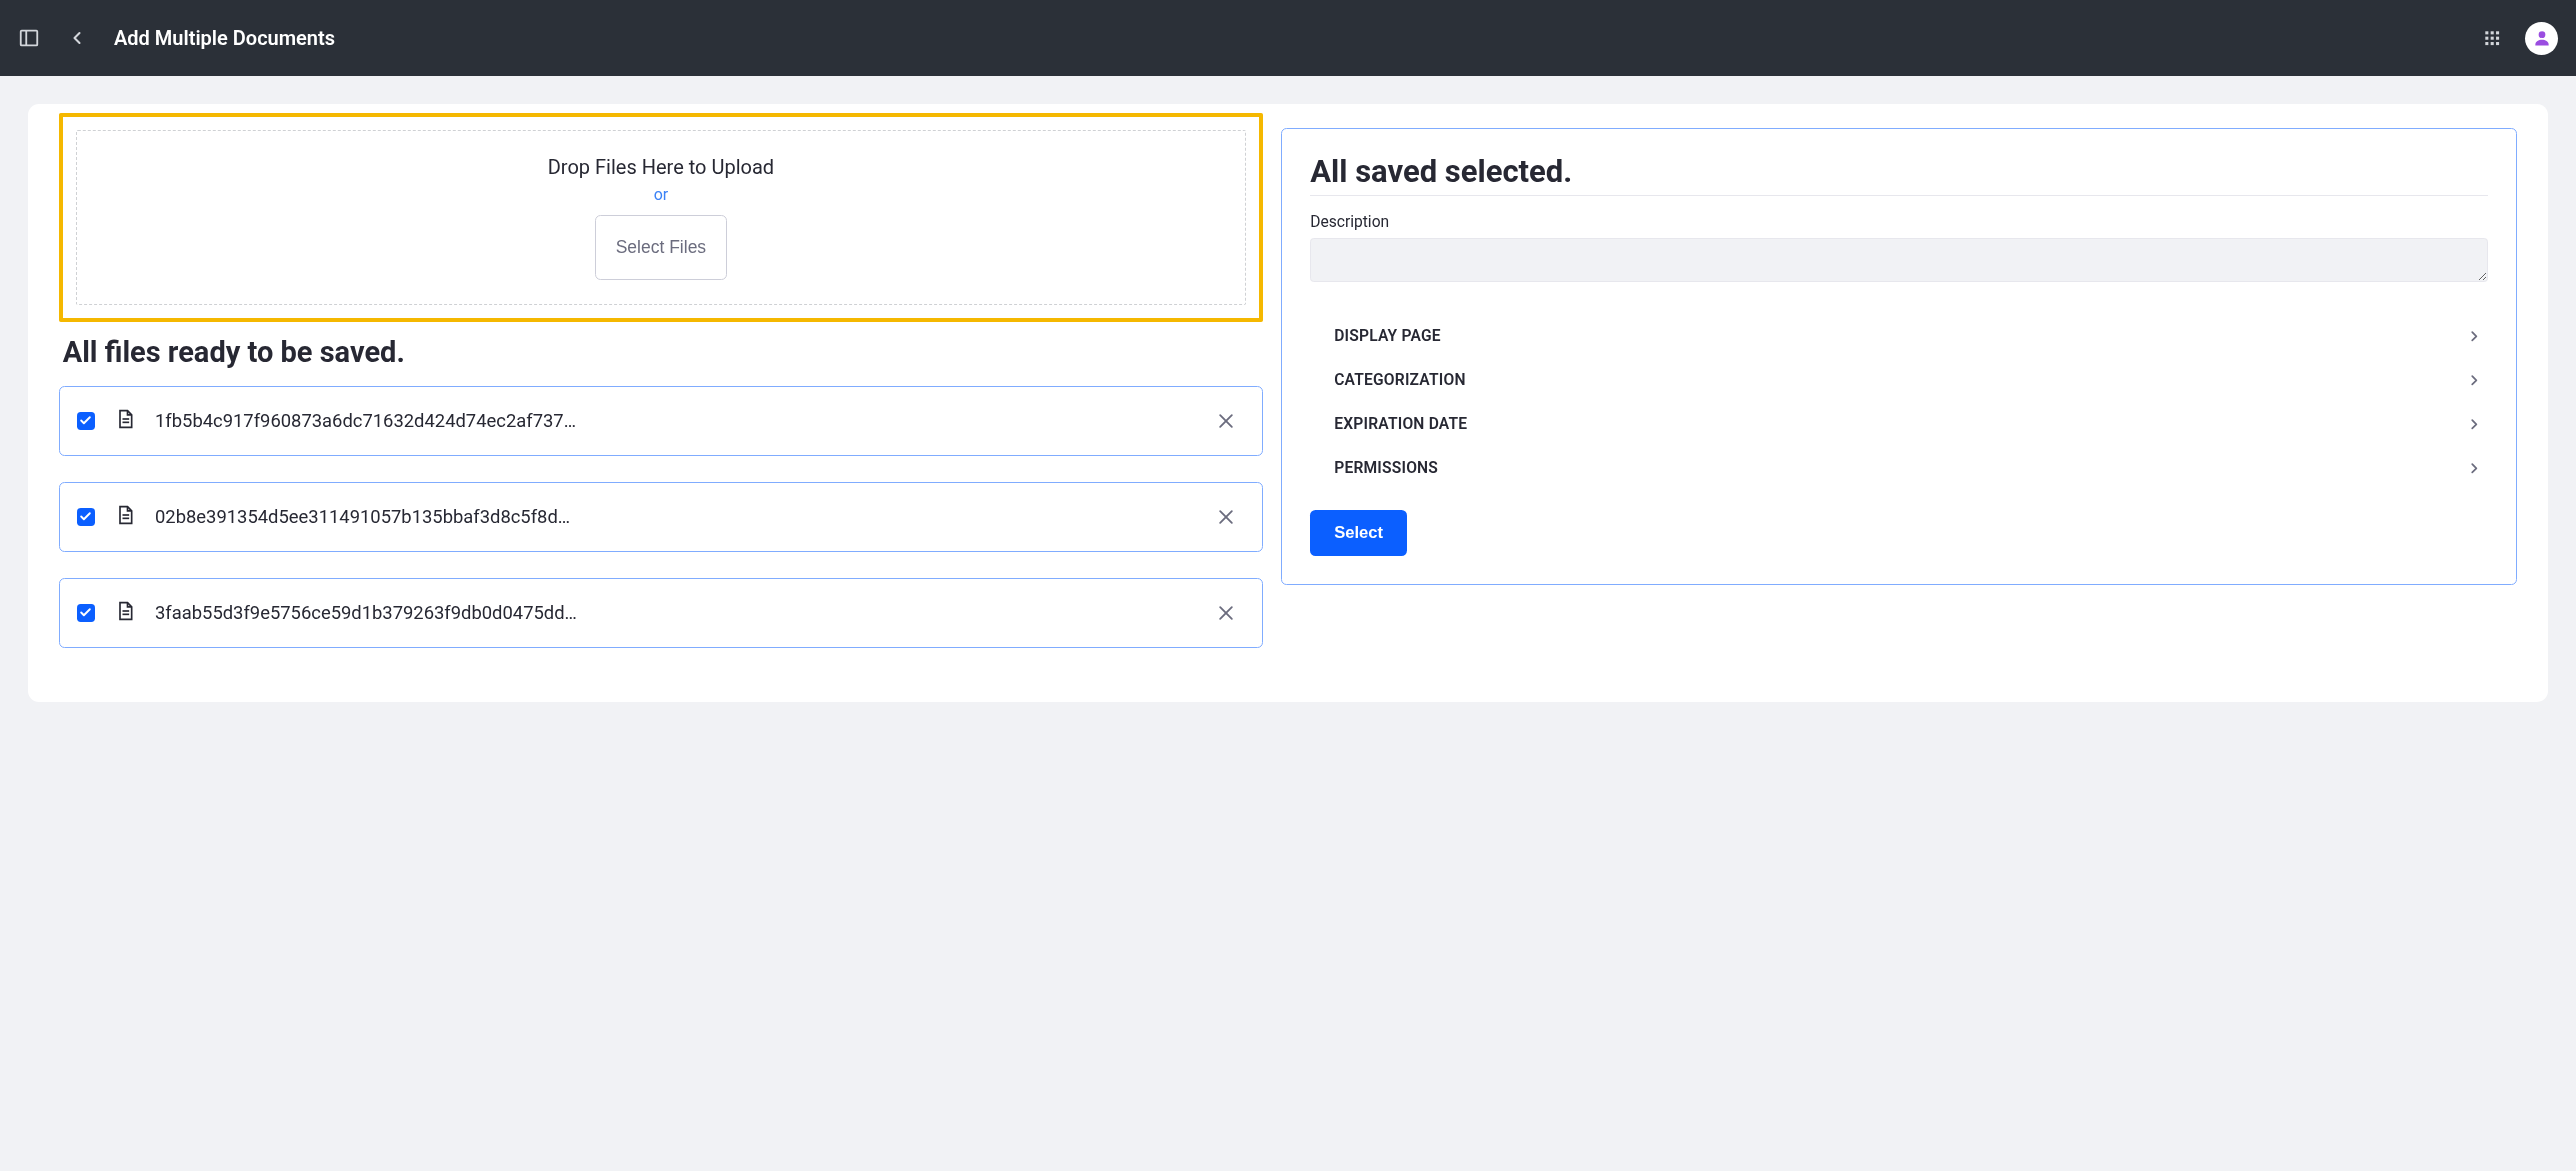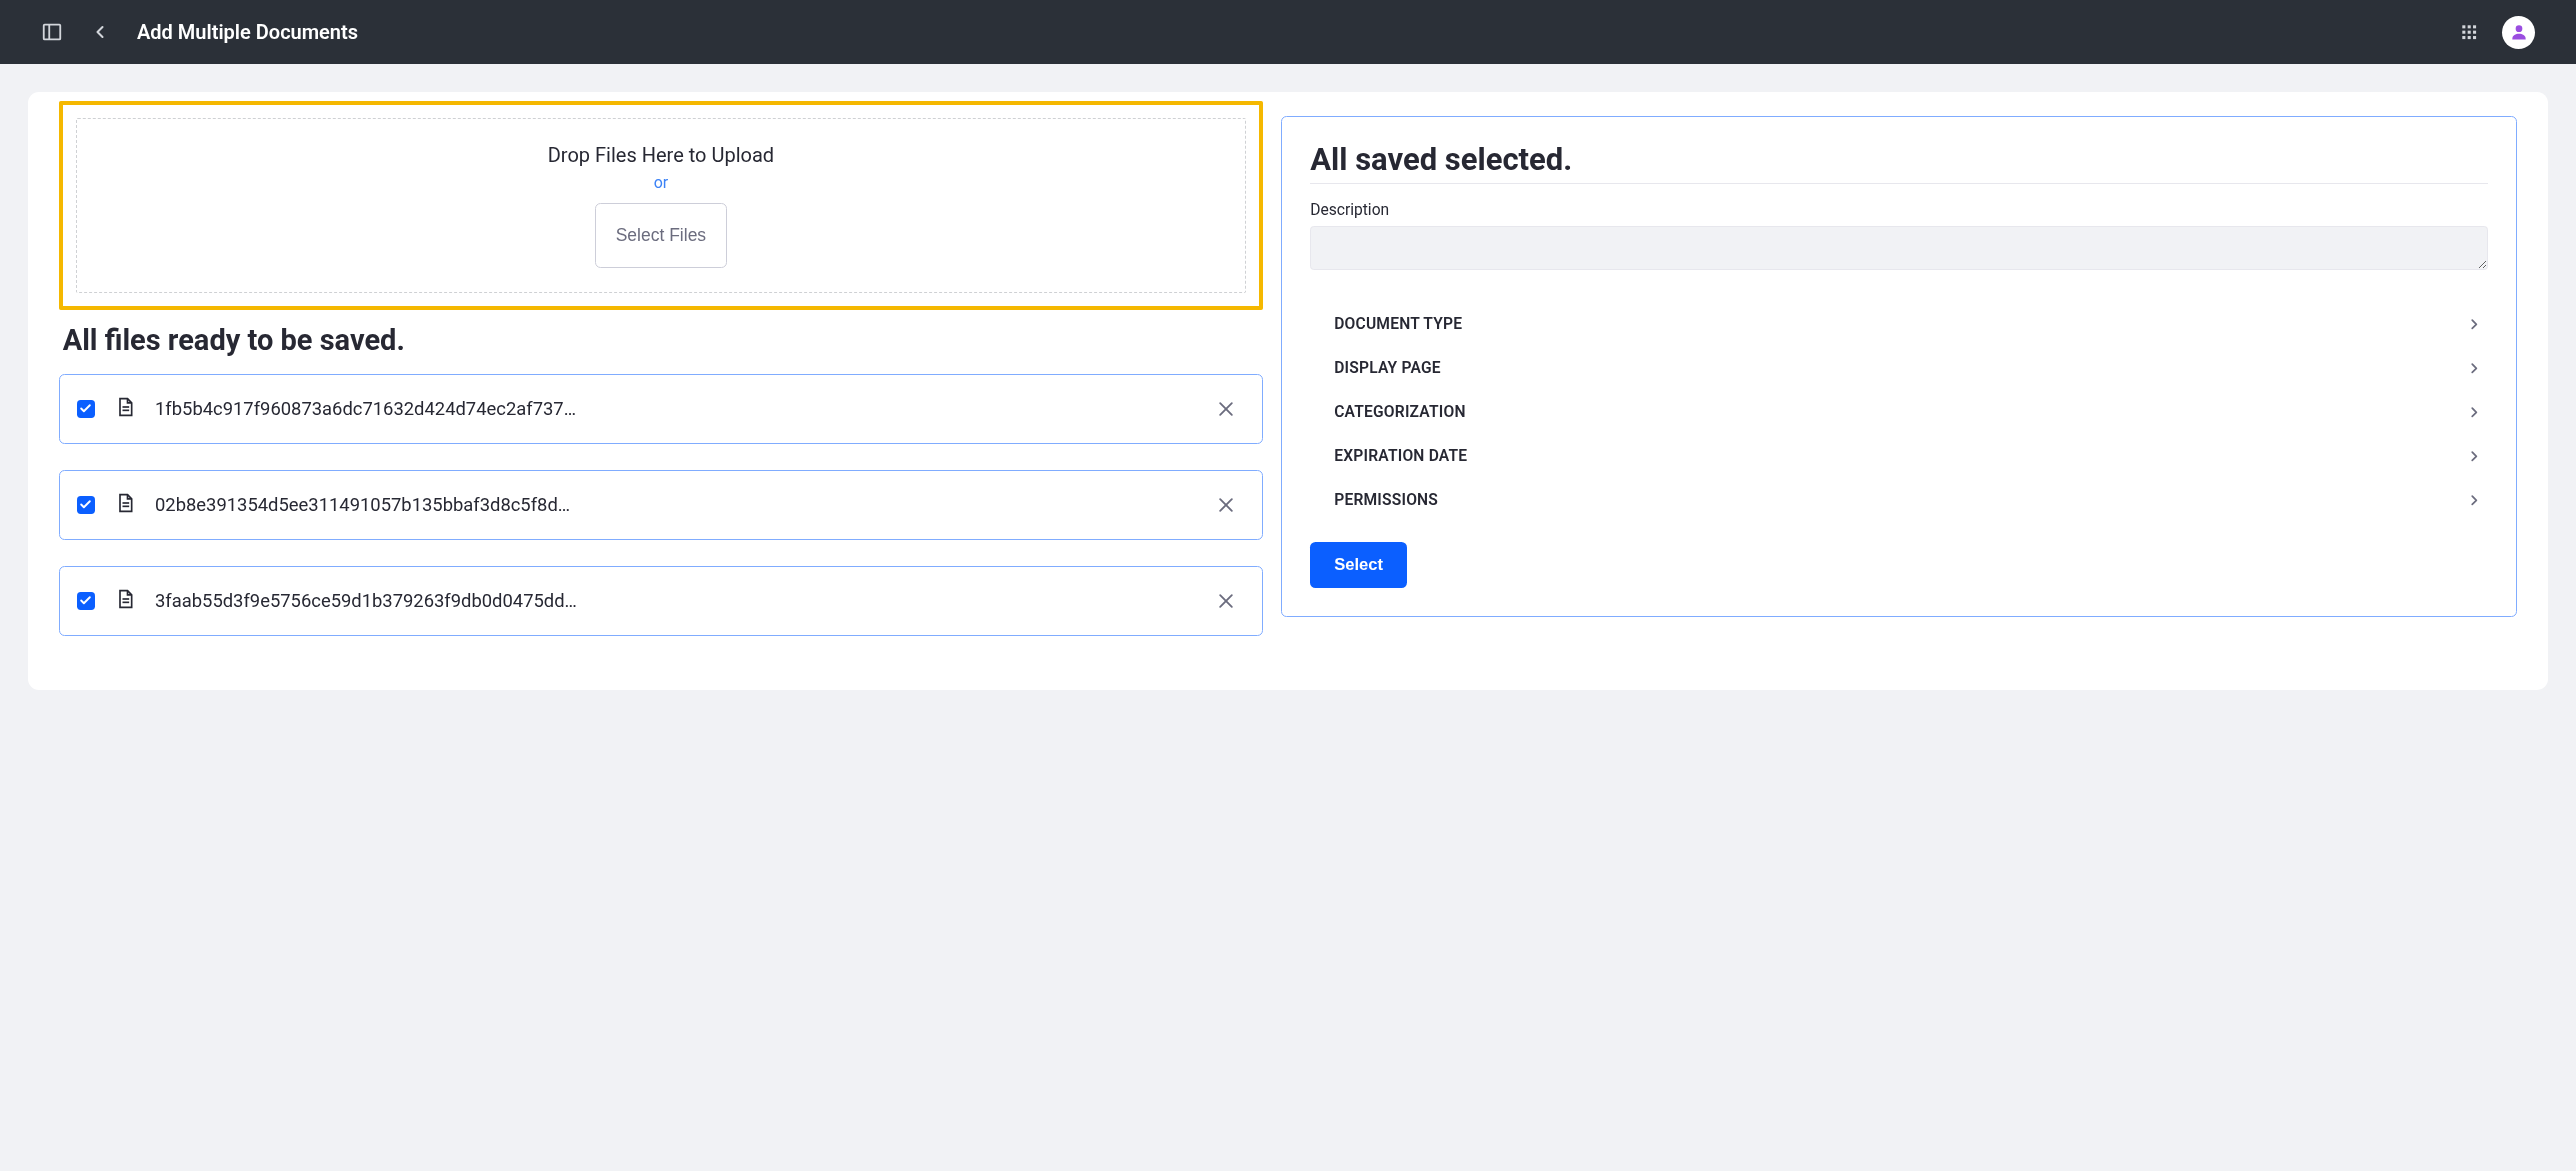--- a/index.html
+++ b/index.html
@@ -1,23 +1,23 @@
 <!DOCTYPE html>
 <html style="font-size:14.7px"><head>
 <meta charset="utf-8">
 <style>
   * { box-sizing: border-box; margin: 0; padding: 0; }
   html, body { width: 100%; height: 100%; font-family: -apple-system, BlinkMacSystemFont, "Segoe UI", Roboto, Helvetica, Arial, sans-serif; background: #f1f2f5; }
   
   .header {
     background: #2b3038;
-    height: 64px;
+    height: 76px;
     display: flex;
     align-items: center;
-    padding: 0 41px;
+    padding: 0 18px;
     color: #fff;
     justify-content: space-between;
   }
   .header-left { display: flex; align-items: center; gap: 26px; }
   .header-right { display: flex; align-items: center; gap: 22px; }
   .hdr-icon { width: 22px; height: 22px; color: #d3d6db; cursor: pointer; display:flex; align-items:center; justify-content:center; }
   .hdr-title { font-size: 20px; font-weight: 600; color: #fff; }
   .avatar { width: 33px; height: 33px; background:#fff; border-radius:50%; display:flex; align-items:center; justify-content:center; }
   .avatar svg { width:20px; height:20px; }
 
@@ -184,28 +184,20 @@
     </div>
 
     <div class="right-col">
       <div class="right-panel">
         <div class="panel-title">All saved selected.</div>
         <label class="desc-label">Description</label>
         <textarea class="desc-area" value="" style=""></textarea>
 
         <div class="acc-list" id="acc-list">
             <div class="acc-item">
-    <span>DOCUMENT TYPE</span>
-    <span class="chevron">
-      <svg viewBox="0 0 24 24" width="16.6" height="16.6" fill="none" stroke="currentColor" stroke-width="2.5" stroke-linecap="round" stroke-linejoin="round">
-                  <polyline points="9 6 15 12 9 18"></polyline>
-                </svg>
-    </span>
-            </div>
-            <div class="acc-item">
     <span>DISPLAY PAGE</span>
     <span class="chevron">
       <svg viewBox="0 0 24 24" width="16.6" height="16.6" fill="none" stroke="currentColor" stroke-width="2.5" stroke-linecap="round" stroke-linejoin="round">
                   <polyline points="9 6 15 12 9 18"></polyline>
                 </svg>
     </span>
             </div>
             <div class="acc-item">
     <span>CATEGORIZATION</span>
     <span class="chevron">

